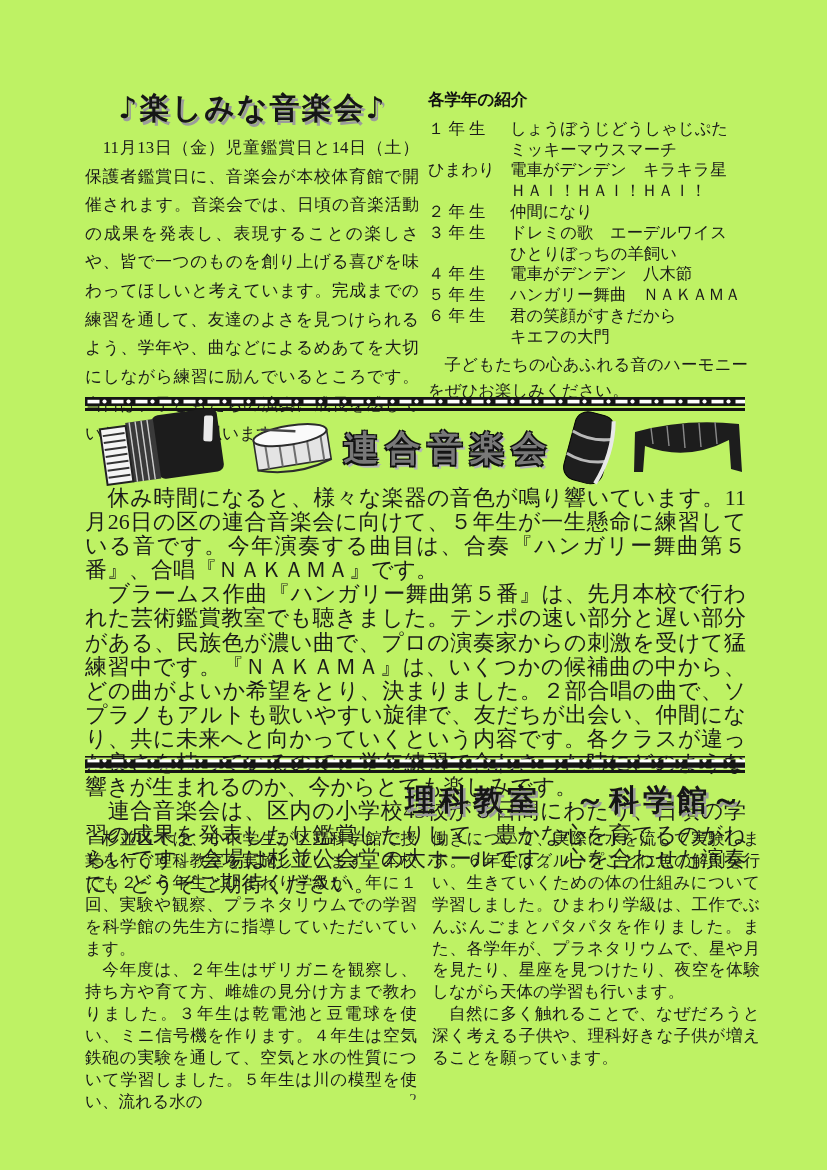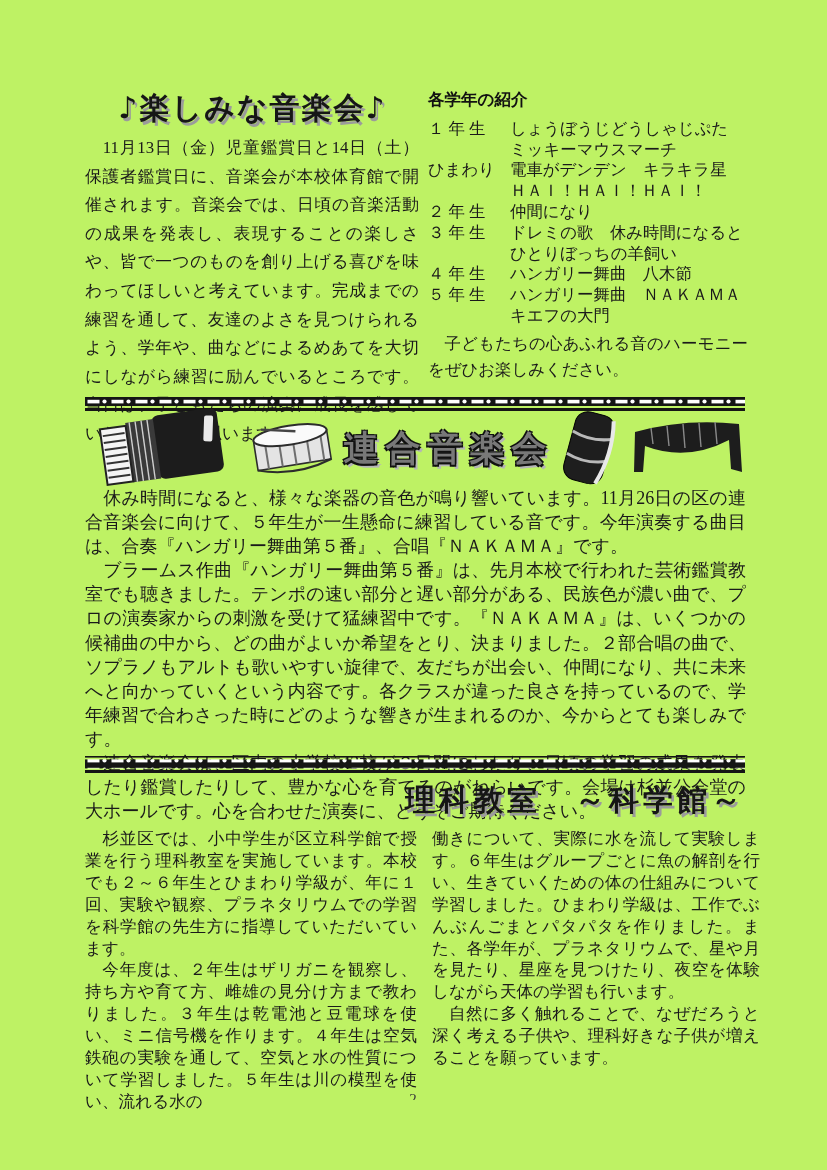--- a/index.html
+++ b/index.html
@@ -58,21 +58,21 @@
     font-size:35px;font-weight:900;letter-spacing:7px;
     color:#787878;
     text-shadow:
       -1.5px -1.5px 0 #111, 1.5px -1.5px 0 #111,
       -1.5px  1.5px 0 #111, 1.5px  1.5px 0 #111,
       3.5px 3.5px 0 #b5b5b5;
     white-space:nowrap;
   }
   .joint-text{
     position:absolute;left:85px;top:486px;width:661px;
-    font-size:18px;line-height:24.1px;
+    font-size:22px;line-height:24.1px;
   }
   .joint-text p{margin:0;text-align:justify;text-justify:inter-character;}
   
   .science-title{
     position:absolute;left:85px;top:780px;width:660px;margin:0;
     text-align:right;
     font-family:"DejaVu Sans","Liberation Sans",sans-serif;
     font-size:30px;font-weight:900;letter-spacing:4px;
     color:#161616;
     text-shadow:2.5px 2.5px 0 #9b9b9b;
@@ -120,33 +120,37 @@
     <div class="prow">
       <span class="grade"></span>
       <span class="song">ＨＡＩ！ＨＡＩ！ＨＡＩ！</span>
     </div>
     <div class="prow">
       <span class="grade">２ 年 生</span>
       <span class="song">仲間になり</span>
     </div>
     <div class="prow">
       <span class="grade">３ 年 生</span>
-      <span class="song">ドレミの歌　休み時間になると</span>
+      <span class="song">ドレミの歌　エーデルワイス</span>
     </div>
     <div class="prow">
       <span class="grade"></span>
       <span class="song">ひとりぼっちの羊飼い</span>
     </div>
     <div class="prow">
       <span class="grade">４ 年 生</span>
-      <span class="song">ハンガリー舞曲　八木節</span>
+      <span class="song">電車がデンデン　八木節</span>
     </div>
     <div class="prow">
       <span class="grade">５ 年 生</span>
       <span class="song">ハンガリー舞曲　ＮＡＫＡＭＡ</span>
+    </div>
+    <div class="prow">
+      <span class="grade">６ 年 生</span>
+      <span class="song">君の笑顔がすきだから</span>
     </div>
     <div class="prow">
       <span class="grade"></span>
       <span class="song">キエフの大門</span>
     </div>
 
     <p class="closing">　子どもたちの心あふれる音のハーモニーをぜひお楽しみください。</p>
   </aside>
 
   <svg class="border b1" width="660" height="15">

